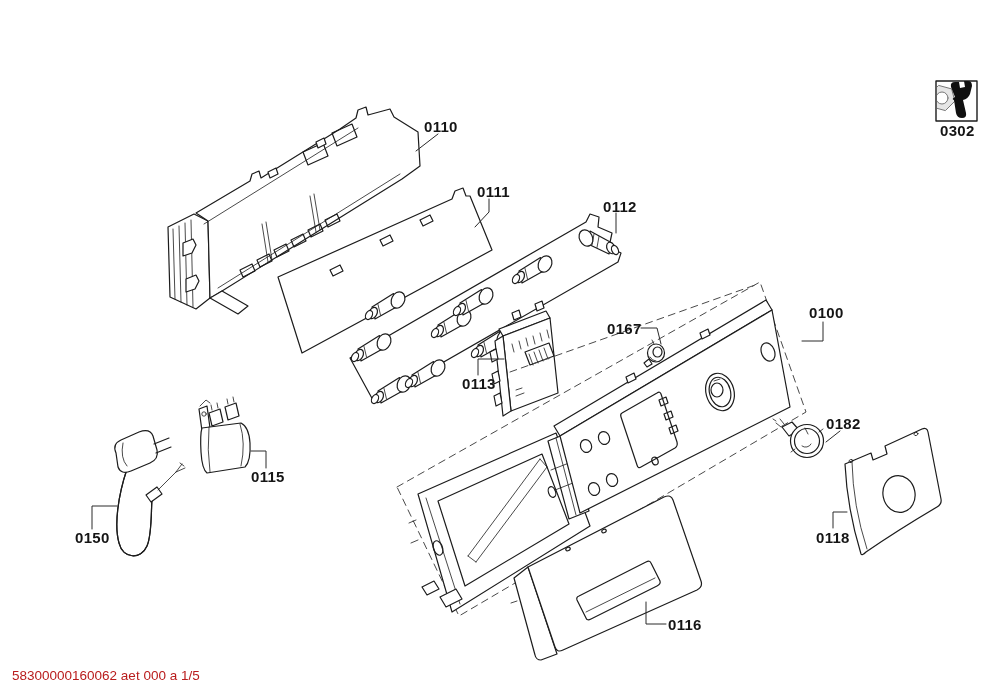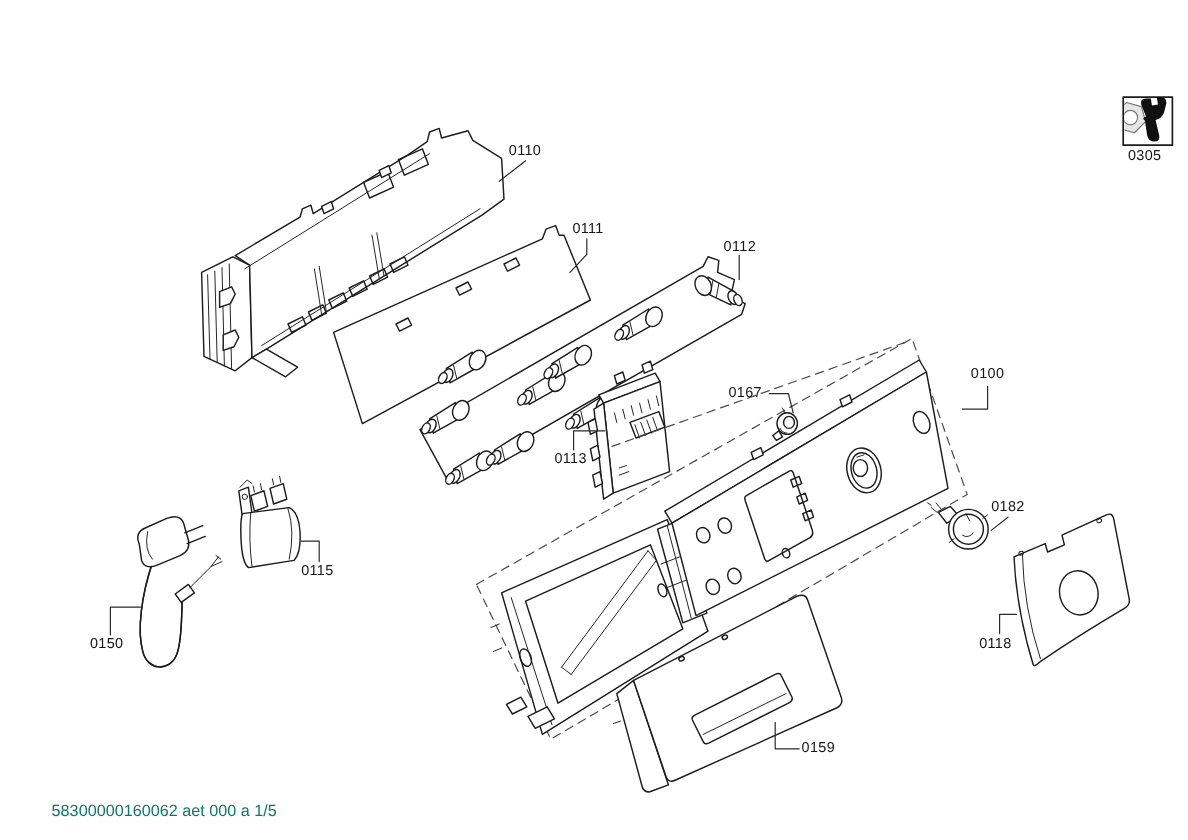--- a/index.html
+++ b/index.html
@@ -9,23 +9,23 @@
   svg path,svg rect,svg ellipse,svg circle,svg line,svg polygon{
     stroke:#1c1c1c;stroke-width:1.2;fill:none;stroke-linejoin:round;stroke-linecap:round;}
   .w{fill:#ffffff;}
   .spk{stroke:none;}
   .dash{stroke:#4a4a4a;stroke-width:1;stroke-dasharray:7 5;fill:none;}
   .ldr{stroke:#2a2a2a;stroke-width:1;fill:none;}
   .thin{stroke-width:0.8;}
   .dk{fill:#101010;stroke:none;}
   .nut{fill:#e6e6e6;stroke:#777;stroke-width:1;}
   .nuthole{fill:#ffffff;stroke:#777;stroke-width:1;}
-  .plabel{position:absolute;font-size:12px;line-height:1;color:#151515;
-          letter-spacing:.3px;cursor:pointer;white-space:nowrap;}
-  .footer{position:absolute;left:12px;top:668px;font-size:13.5px;color:#0f766e;margin-left:31px;}
+  .plabel{position:absolute;font-size:15px;line-height:1;color:#151515;
+          letter-spacing:.3px;cursor:pointer;white-space:nowrap;font-weight:bold;}
+  .footer{position:absolute;left:12px;top:668px;font-size:13.5px;color:#b91c1c;}
 </style>
 </head>
 <body>
 
 <div class="stage">
 
 <svg width="990" height="700" viewBox="0 0 990 700">
   <defs>
     <pattern id="speck" width="26" height="26" patternUnits="userSpaceOnUse" patternTransform="rotate(-24)">
       <g fill="#2f2f2f">
@@ -225,21 +225,21 @@
   </g>
 </svg>
 
 <div class="plabel" style="left:75px;top:530px">0150</div>
 <div class="plabel" style="left:251px;top:469px">0115</div>
 <div class="plabel" style="left:424px;top:119px">0110</div>
 <div class="plabel" style="left:477px;top:184px">0111</div>
 <div class="plabel" style="left:603px;top:199px">0112</div>
 <div class="plabel" style="left:462px;top:376px">0113</div>
 <div class="plabel" style="left:607px;top:321px">0167</div>
-<div class="plabel" style="left:668px;top:617px">0159</div>
+<div class="plabel" style="left:668px;top:617px">0116</div>
 <div class="plabel" style="left:826px;top:416px">0182</div>
 <div class="plabel" style="left:816px;top:530px">0118</div>
 <div class="plabel" style="left:809px;top:305px">0100</div>
-<div class="plabel" style="left:940px;top:123px">0305</div>
+<div class="plabel" style="left:940px;top:123px">0302</div>
 
 <div class="footer">58300000160062 aet 000 a 1/5</div>
 
 </div>
 
 </body></html>

